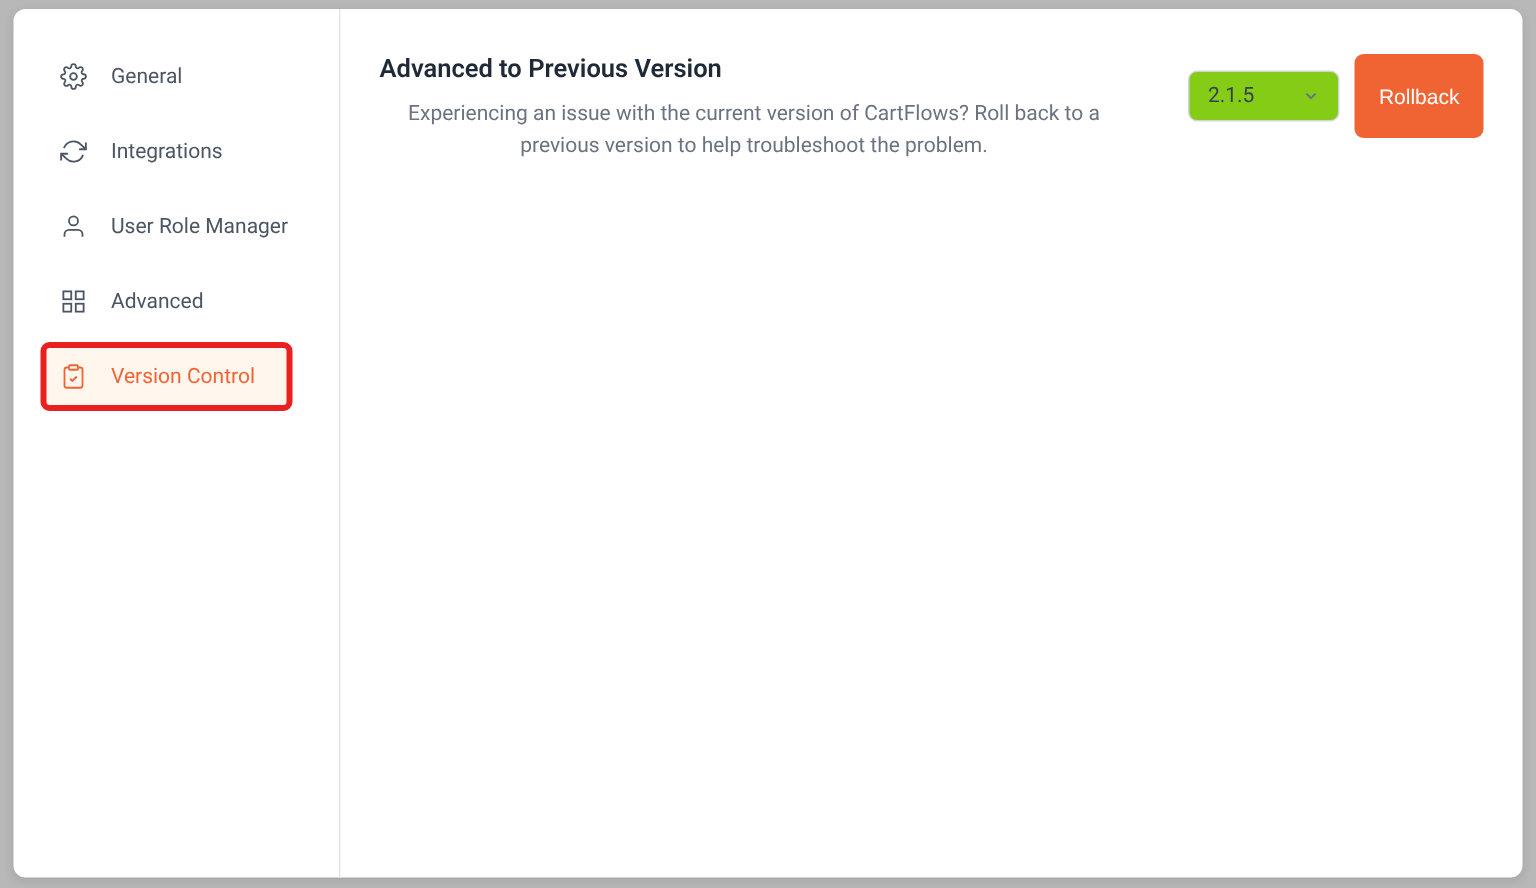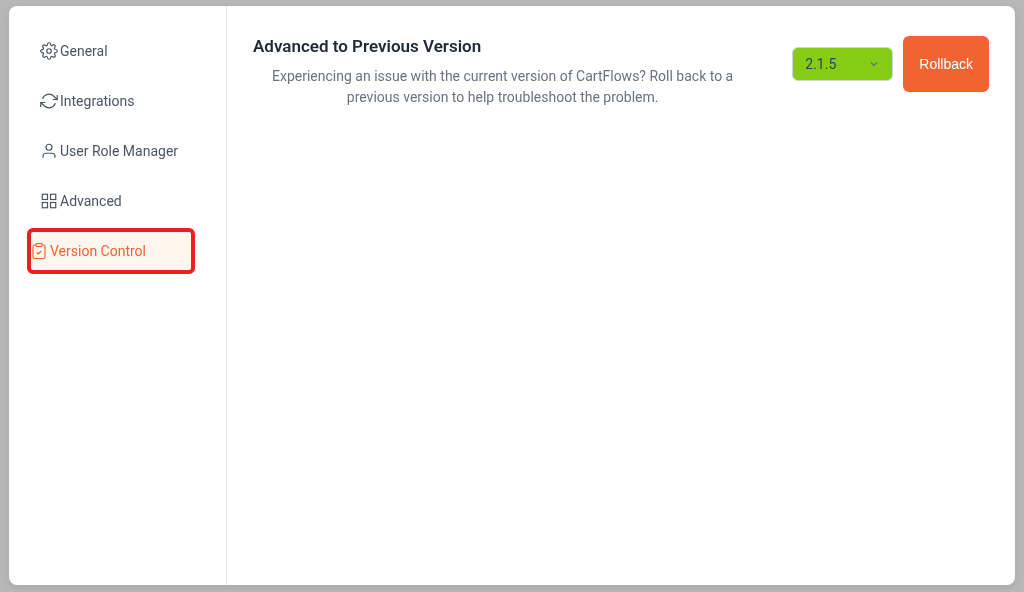--- a/index.html
+++ b/index.html
@@ -58,34 +58,34 @@
       border-right: 1px solid #e5e7eb;
       padding: 18px 0;
     }
     .nav-item {
       display: flex;
       align-items: center;
       padding: 14px 24px 14px 31px;
       cursor: pointer;
       font-size: 14px;
       color: #4b5563;
-      gap: 2px;
+      gap: 16px;
       margin: 4px 0;
     }
     .nav-item.active {
       color: #f06434;
       background: #fff7ed;
     }
     .nav-item.highlighted {
       outline: 4px solid #e82020;
       outline-offset: -4px;
       border-radius: 6px;
       margin-left: 18px;
       margin-right: 31px;
-      padding-left: 3px;
+      padding-left: 13px;
       padding-right: 10px;
     }
     .nav-item svg {
       width: 18px;
       height: 18px;
       flex-shrink: 0;
     }
     .content {
       flex: 1;
       padding: 30px 26px;

